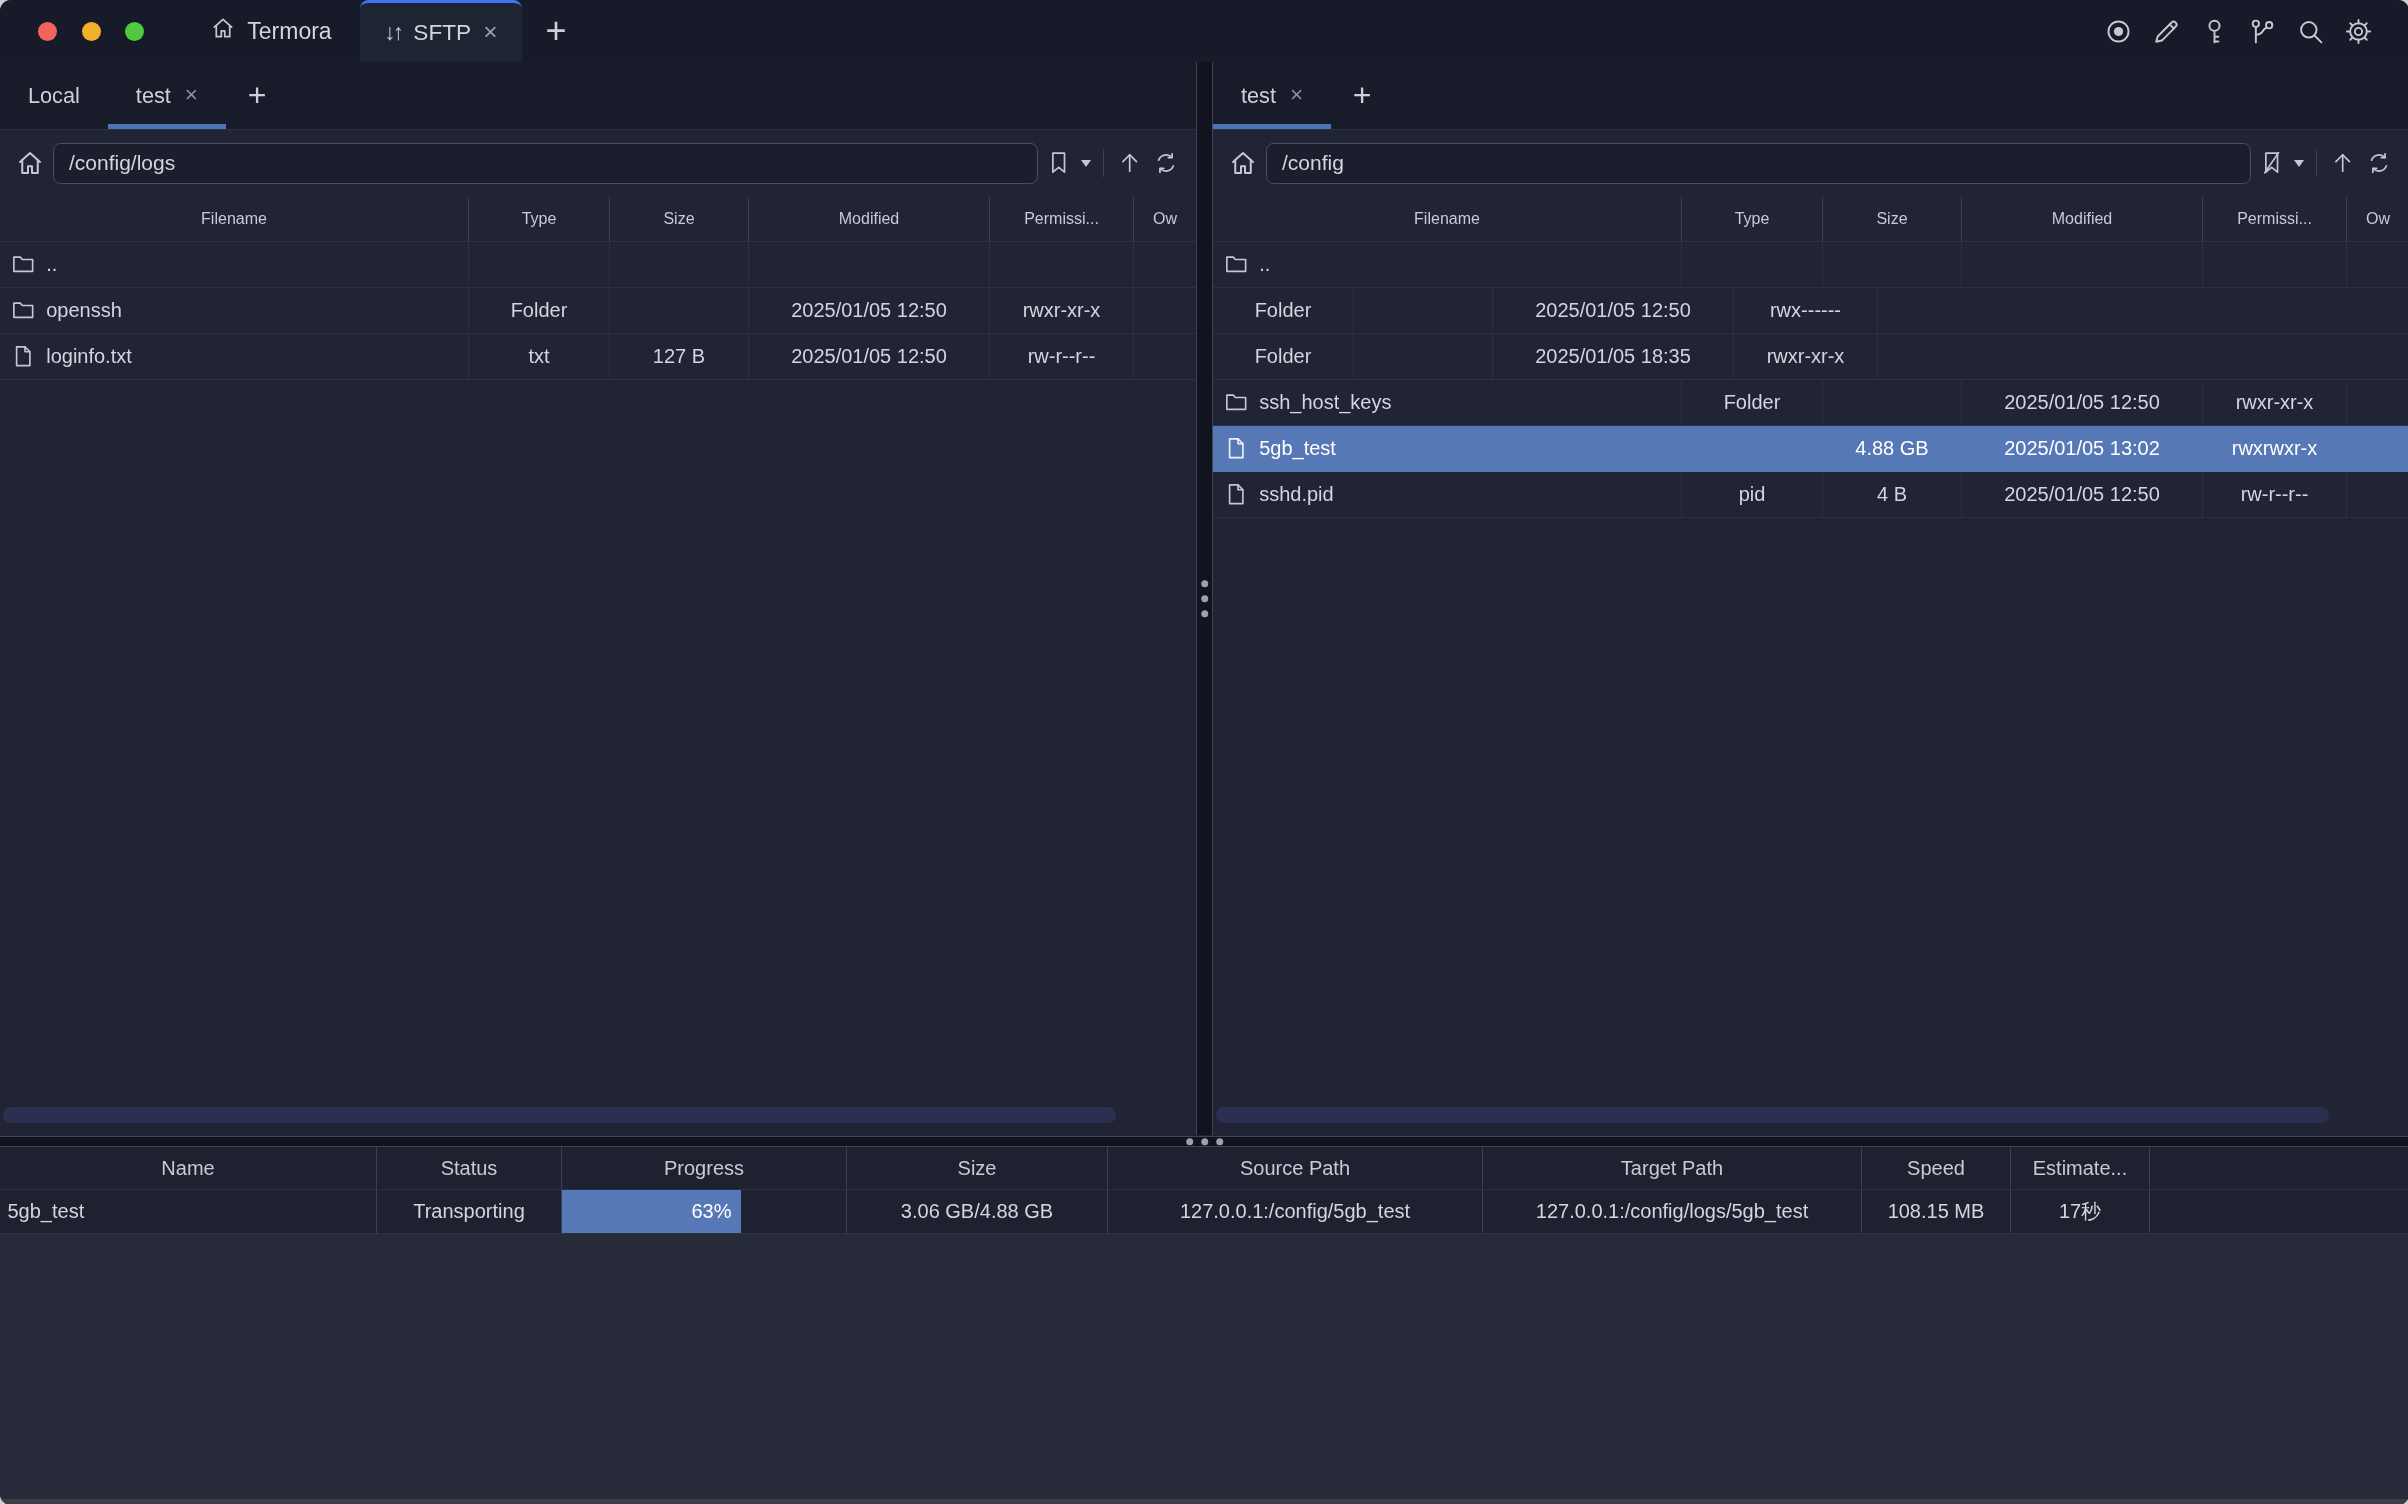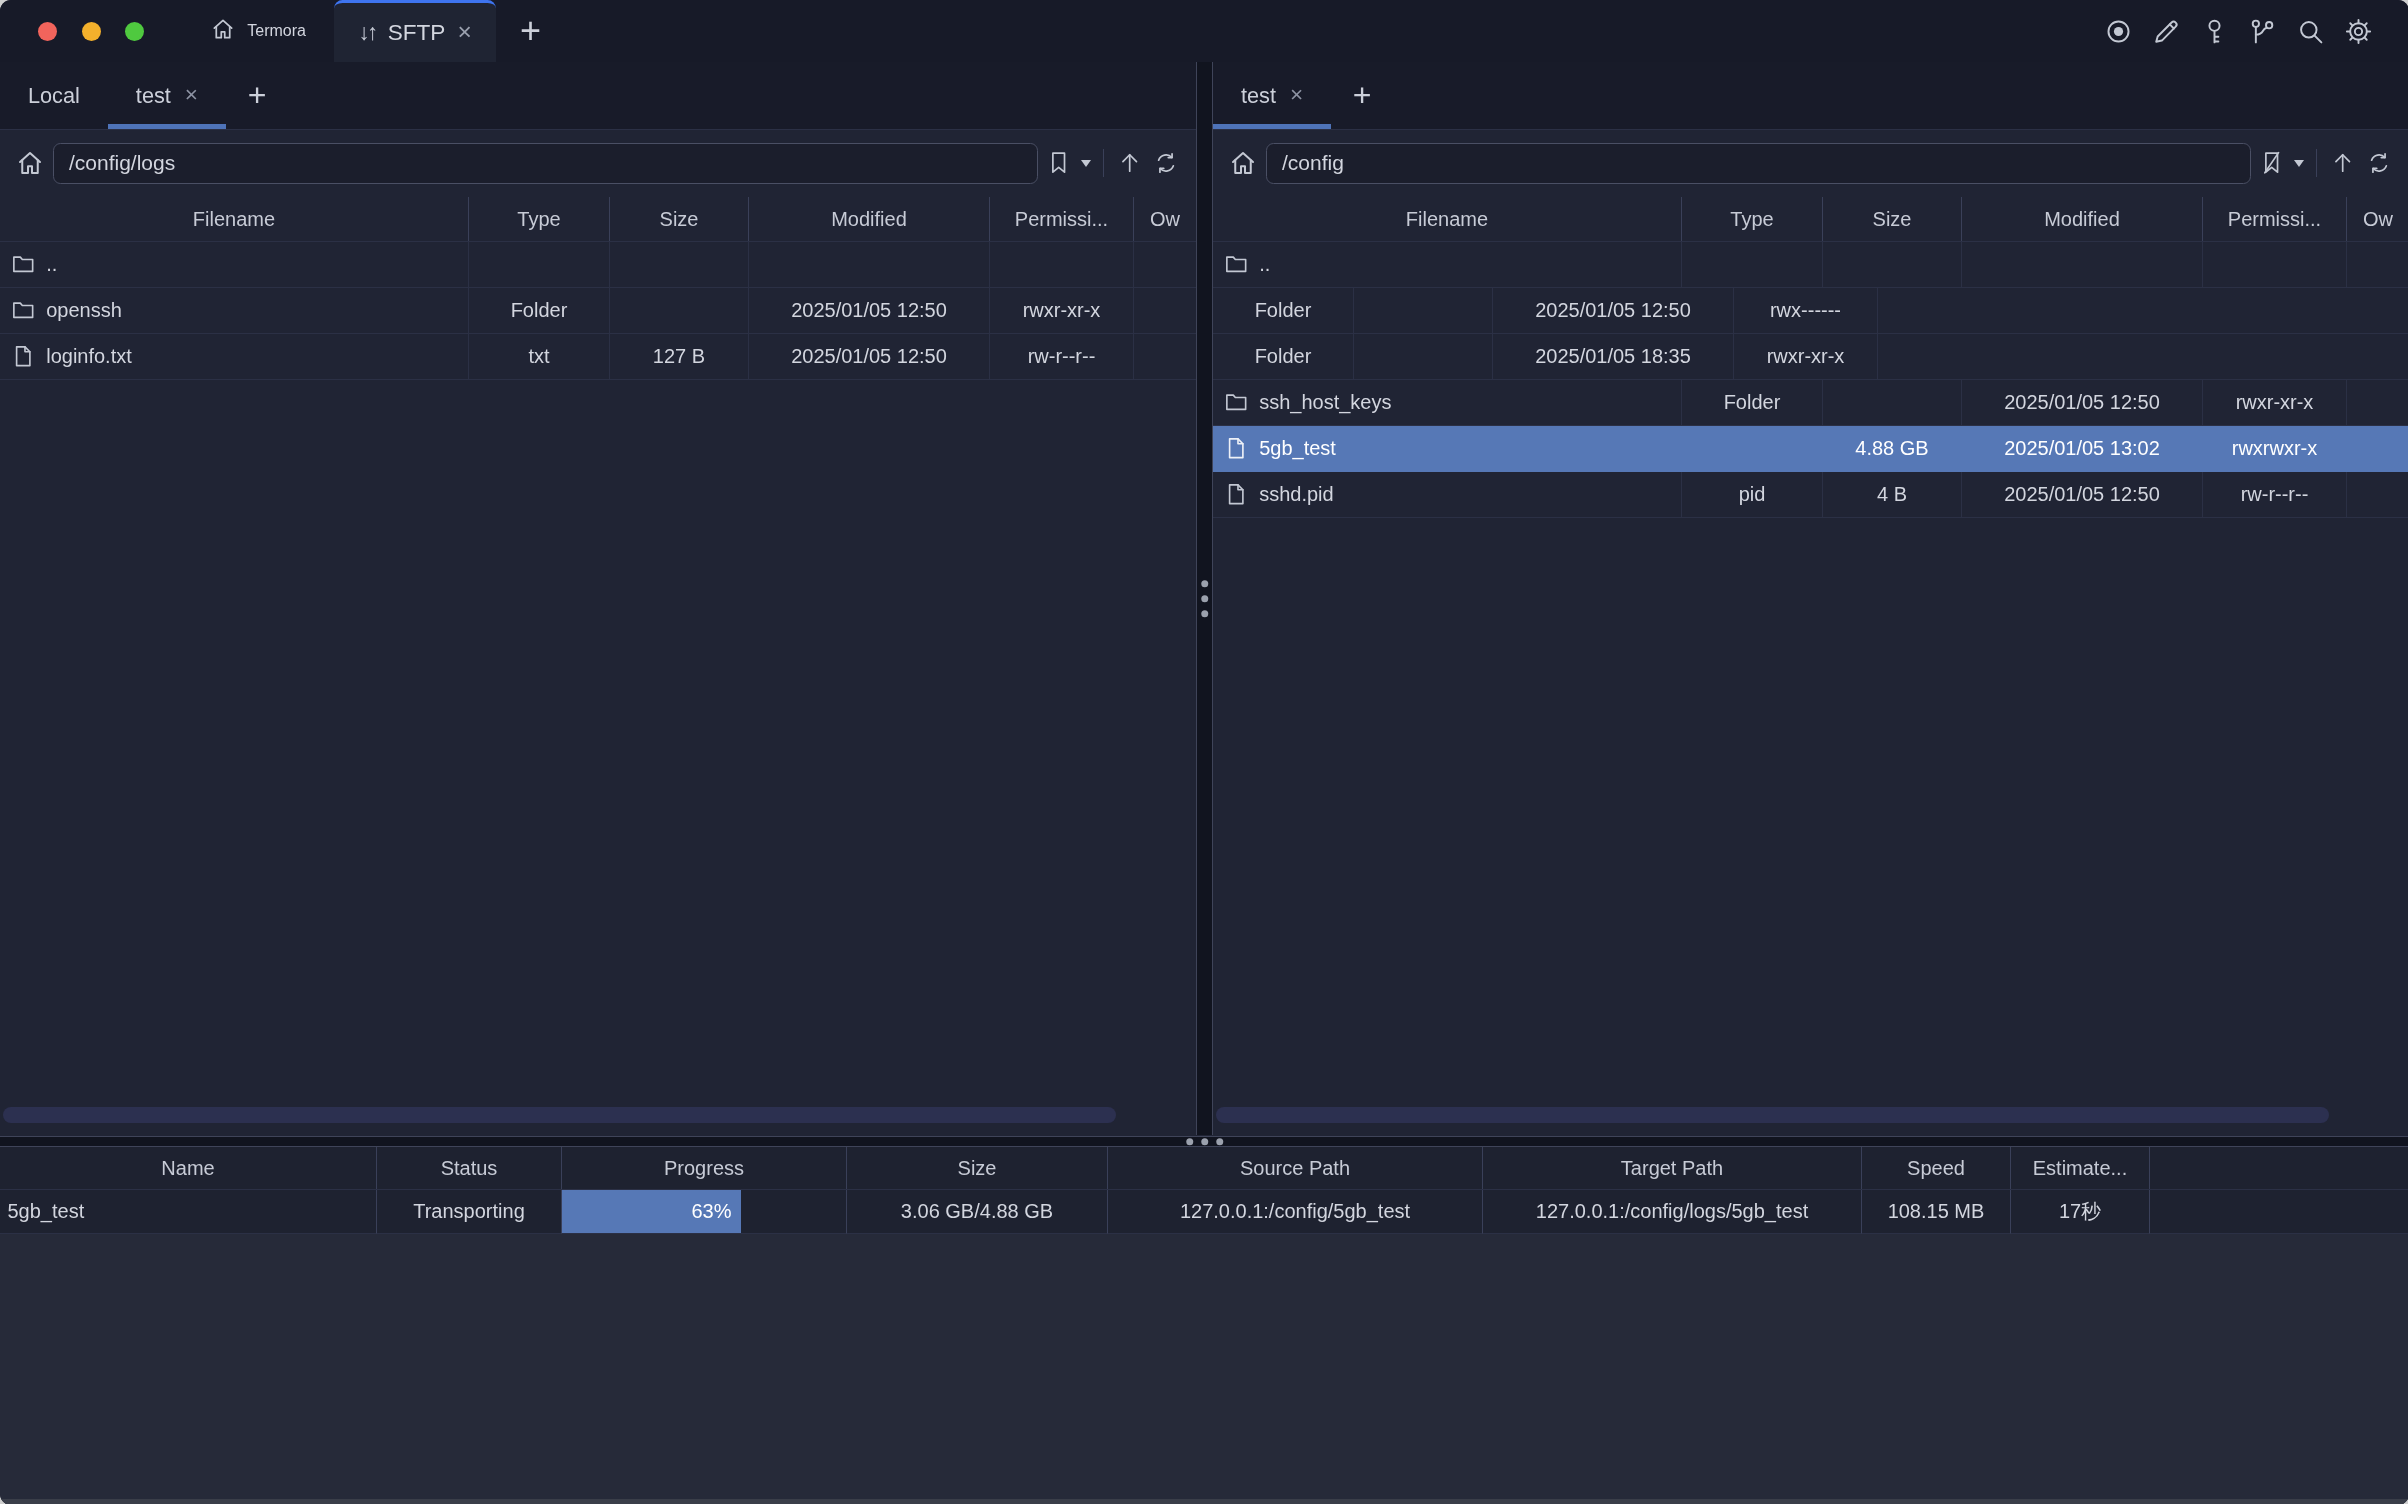--- a/index.html
+++ b/index.html
@@ -28,21 +28,21 @@
   svg.ic{stroke:currentColor;fill:none;stroke-width:1.6;stroke-linecap:round;stroke-linejoin:round;}
   .icolor{color:#c3c8d3;}
 
   
   .titlebar{position:absolute;top:0;left:0;right:0;height:62px;background:var(--bg-title);display:flex;align-items:stretch;}
   .lights{display:flex;align-items:center;gap:24.5px;padding:0 38px 0 38px;}
   .light{width:19px;height:19px;border-radius:50%;}
   .light.red{background:#f2645c;}
   .light.yellow{background:#f3b02c;}
   .light.green{background:#4fc93f;}
-  .app-tab{display:flex;align-items:center;gap:11.3px;padding:0 28px;font-size:16px;color:var(--text);justify-content:space-between;}
+  .app-tab{display:flex;align-items:center;gap:11.3px;padding:0 28px;font-size:23px;color:var(--text);justify-content:space-between;}
   .sftp-tab{display:flex;align-items:center;gap:12.2px;padding:0 24.5px;font-size:22.6px;background:var(--bg-tab-active);border-top:3.8px solid var(--accent-top);border-radius:8.5px 8.5px 0 0;}
   .tab-close{font-size:24.5px;color:#9aa0ae;line-height:1;}
   .tab-updown{font-size:22.6px;letter-spacing:-2.8px;color:#c3c8d3;}
   .tb-plus{display:flex;align-items:center;justify-content:center;width:68px;font-size:36px;font-weight:200;color:#ccd0da;}
   .tb-icons{margin-left:auto;display:flex;align-items:center;gap:19px;padding-right:36px;}
   .tb-icons .tbi{width:29px;height:29px;display:flex;align-items:center;justify-content:center;}
 
   
   .main{position:absolute;top:62px;left:0;right:0;height:1073px;display:flex;}
   .pane{position:relative;width:1196px;background:var(--bg-pane);overflow:hidden;}
@@ -63,21 +63,21 @@
   .pathbar .home{width:30px;height:30px;flex:none;}
   .path-input{flex:1;height:41px;background:var(--bg-input);border:1.9px solid var(--input-border);border-radius:7.5px;color:var(--text);font-size:21px;padding:0 15px;font-family:"Liberation Sans",sans-serif;outline:none;min-width:0;}
   .path-actions{display:flex;align-items:center;gap:8.5px;flex:none;padding-right:1.9px;}
   .pa-ic{width:27px;height:27px;display:flex;align-items:center;justify-content:center;}
   .caret{width:0;height:0;border-left:5.6px solid transparent;border-right:5.6px solid transparent;border-top:7.5px solid #c3c8d3;}
   .pa-div{width:0.9px;height:28px;background:var(--sep-strong);margin:0 3.8px;}
 
   
   .ftable{position:absolute;top:135px;left:0;right:0;bottom:0;}
   .thead{display:flex;height:45px;border-bottom:0.9px solid var(--sep);background:var(--bg-pane);}
-  .th{display:flex;align-items:center;justify-content:center;font-size:20px;color:var(--muted);border-right:0.9px solid var(--sep-strong);}
+  .th{display:flex;align-items:center;justify-content:center;font-size:16px;color:var(--muted);border-right:0.9px solid var(--sep-strong);}
   .th:last-child{border-right:none;text-align:center;}
   .cw0{width:469px;}.cw1{width:141px;}.cw2{width:139px;}.cw3{width:241px;}.cw4{width:144px;}.cw5{flex:1;min-width:0;}
   .tbody .tr{display:flex;height:46px;}
   .td{display:flex;align-items:center;justify-content:center;font-size:20px;color:var(--text);border-right:0.9px solid var(--sep);border-bottom:0.9px solid var(--sep);overflow:hidden;white-space:nowrap;}
   .td:last-child{border-right:none;}
   .cell-name{justify-content:flex-start;padding-left:11.3px;gap:10.4px;}
   .ficon{width:24.5px;height:24.5px;flex:none;display:flex;align-items:center;justify-content:center;color:#c3c8d3;}
   .ficon svg{display:none;width:24.5px;height:24.5px;}
   .ficon.icon-folder .svg-folder{display:block;}
   .ficon.icon-file .svg-file{display:block;}

